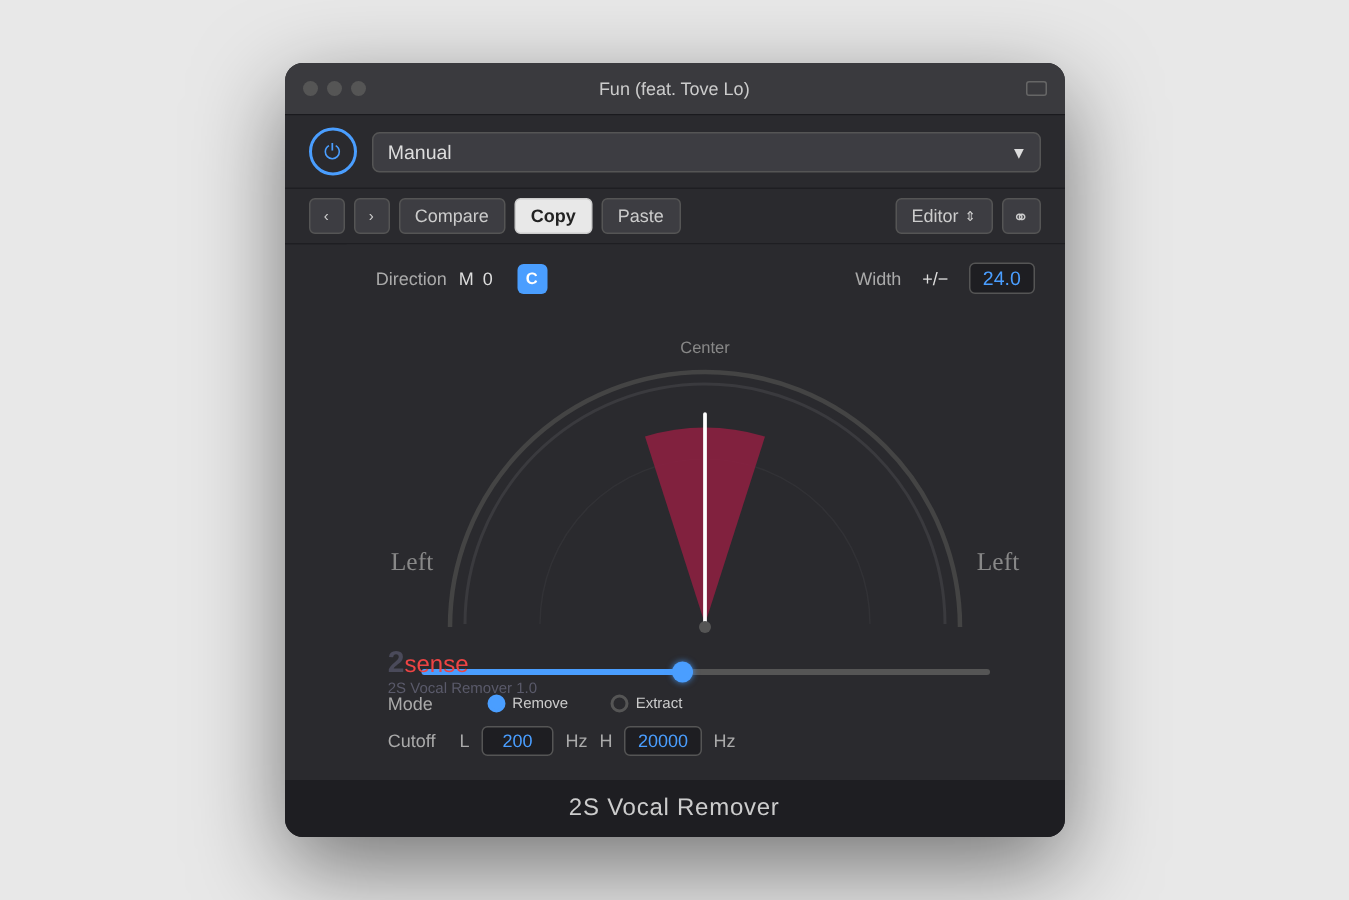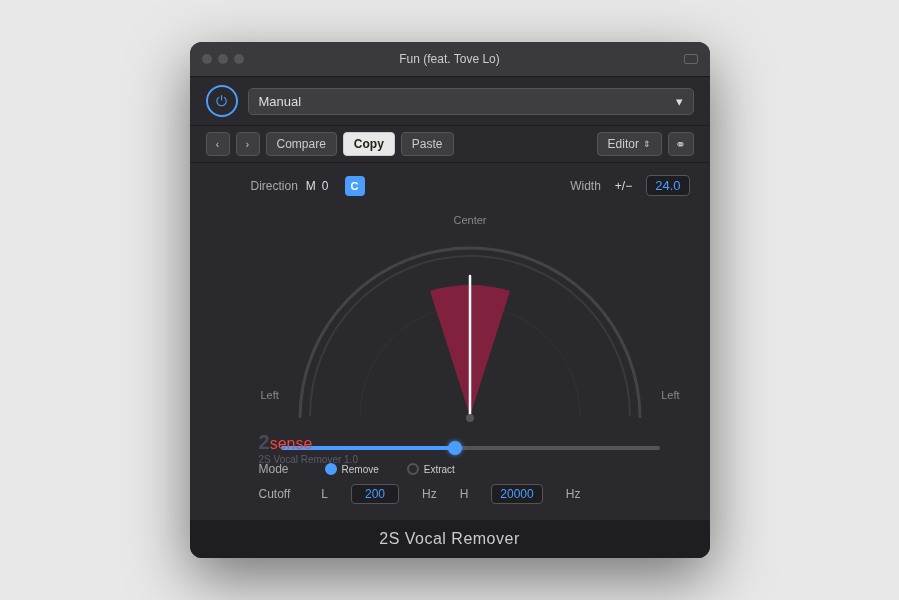--- a/index.html
+++ b/index.html
@@ -217,29 +217,30 @@
       align-items: center;
       justify-content: center;
       margin-bottom: 0px;
     }
     .semicircle-svg {
       width: 380px;
       height: 200px;
     }
     .left-label, .right-label {
       position: absolute;
-      bottom: 45px;
+      bottom: 61px;
       color: #888;
-      font-size: 11px;
+      font-size: 17px;
+      font-family: Liberation Serif, serif;
     }
     .left-label { left: 10px; }
     .right-label { right: 10px; }
     .center-label {
       position: absolute;
-      top: 8px;
+      top: 20px;
       color: #888;
       font-size: 11px;
       left: 50%;
       transform: translateX(-50%);
     }
     .slider-row {
       display: flex;
       align-items: center;
       justify-content: center;
       margin-bottom: 12px;
@@ -296,21 +297,21 @@
       border-color: #4a9eff;
       background: #4a9eff;
     }
     .radio-label {
       color: #ccc;
       font-size: 10px;
     }
     .cutoff-row {
       display: flex;
       align-items: center;
-      gap: 23px;
+      gap: 8px;
       padding-left: 8px;
     }
     .cutoff-value-box {
       background: #1e1e22;
       border: 1px solid #555;
       border-radius: 4px;
       color: #4a9eff;
       font-size: 12px;
       padding: 2px 8px;
       min-width: 48px;

